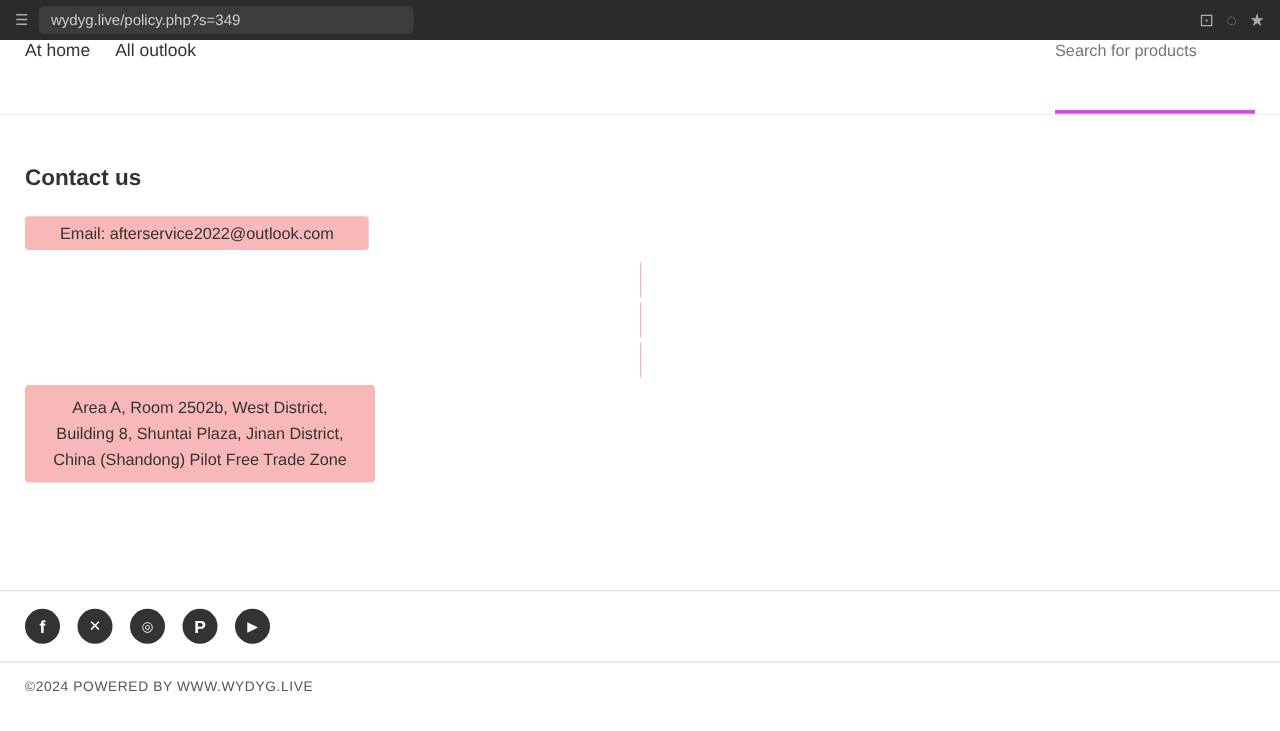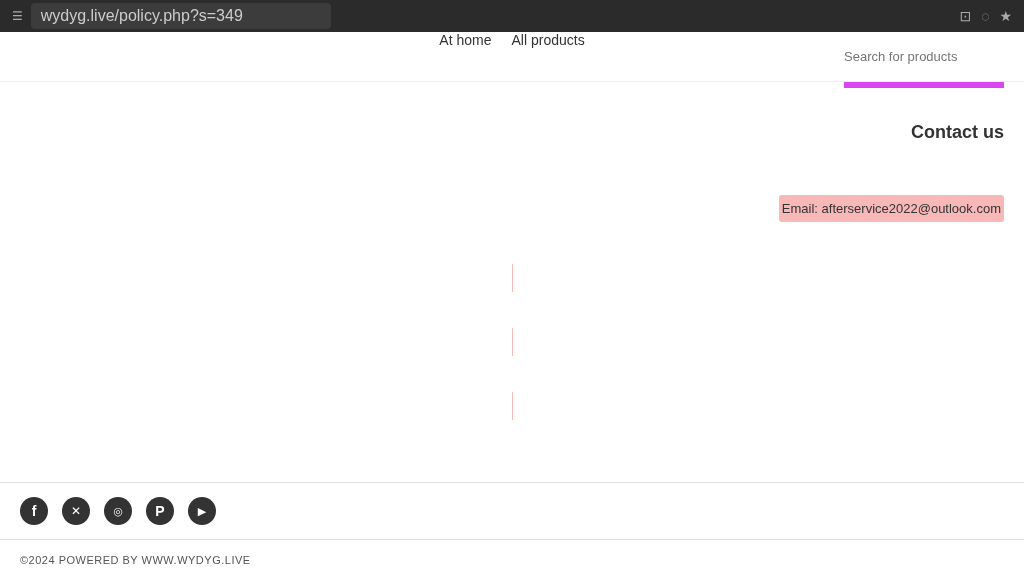--- a/index.html
+++ b/index.html
@@ -10,86 +10,83 @@
       background: #2b2b2b;
       height: 32px;
       display: flex;
       align-items: center;
       padding: 0 12px;
       gap: 8px;
     }
     .browser-url {
       background: #3c3c3c;
       color: #ccc;
-      font-size: 16px;
+      font-size: 12px;
       padding: 4px 10px;
       border-radius: 4px;
       flex: 1;
       max-width: 300px;
     }
     .browser-icons {
       margin-left: auto;
       display: flex;
       gap: 10px;
       color: #aaa;
       font-size: 14px;
     }
 
     
     .nav-bar {
       display: flex;
-      align-items: center;
       padding: 0 20px;
-      height: 50px;
+      height: 60px;
       border-bottom: 1px solid #eee;
       background: #fff;
-      flex-direction: column;
     }
     .nav-links {
       display: flex;
       gap: 20px;
     }
     .nav-link {
       font-size: 14px;
       color: #333;
       text-decoration: none;
       cursor: pointer;
     }
     .search-container {
       margin-left: auto;
-      border-bottom: 6px solid #d946ef;
+      border-bottom: 3px solid #d946ef;
       padding-bottom: 18px;
     }
     .search-input {
       border: none;
       outline: none;
       font-size: 13px;
       color: #999;
       width: 160px;
       background: transparent;
     }
 
     
     .main-content {
       display: flex;
       flex-direction: column;
-      align-items: flex-end;
+      align-items: flex-start;
       padding: 40px 20px 60px;
       min-height: 380px;
-      gap: 32px;
     }
     .contact-title {
       font-size: 18px;
       font-weight: bold;
       margin-bottom: 20px;
       color: #333;
     }
     .contact-item {
       background: #f8b8b8;
-      padding: 6px 3px;
+      padding: 6px 28px;
       border-radius: 3px;
       font-size: 13px;
       color: #333;
       margin-bottom: 8px;
       text-align: center;
     }
     .vertical-line {
       width: 1px;
       height: 28px;
       background: #f8b8b8;
@@ -148,34 +145,35 @@
   <div class="browser-icons">
     <span>⊡</span>
     <span>◌</span>
     <span>★</span>
   </div>
 </div>
 
 <nav class="nav-bar">
   <div class="nav-links">
     <a class="nav-link">At home</a>
-    <a class="nav-link">All products</a>
+    <a class="nav-link">All outlook</a>
   </div>
   <div class="search-container">
     <input class="search-input" type="text" placeholder="Search for products" style="">
   </div>
 </nav>
 
 <main class="main-content">
   <h2 class="contact-title">Contact us</h2>
 
   <div class="contact-item">Email: afterservice2022@outlook.com</div>
   <div class="vertical-line"></div>
   <div class="vertical-line"></div>
   <div class="vertical-line"></div>
+  <div class="address-item">Area A, Room 2502b, West District, Building 8, Shuntai Plaza, Jinan District, China (Shandong) Pilot Free Trade Zone</div>
 </main>
 
 <footer class="footer">
   <div class="footer-social">
     <div class="social-icon" style="font-size:14px; font-weight:bold;">f</div>
     <div class="social-icon" style="font-size:12px;">✕</div>
     <div class="social-icon" style="font-size:11px;">◎</div>
     <div class="social-icon" style="font-size:14px; font-weight:bold;">P</div>
     <div class="social-icon" style="font-size:11px;">▶</div>
   </div>

